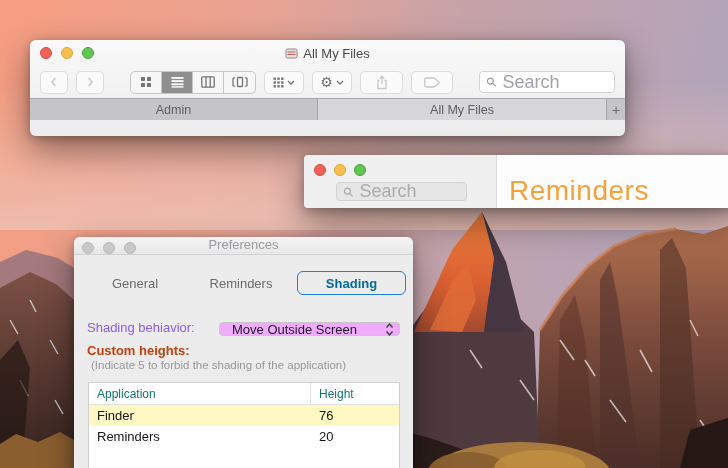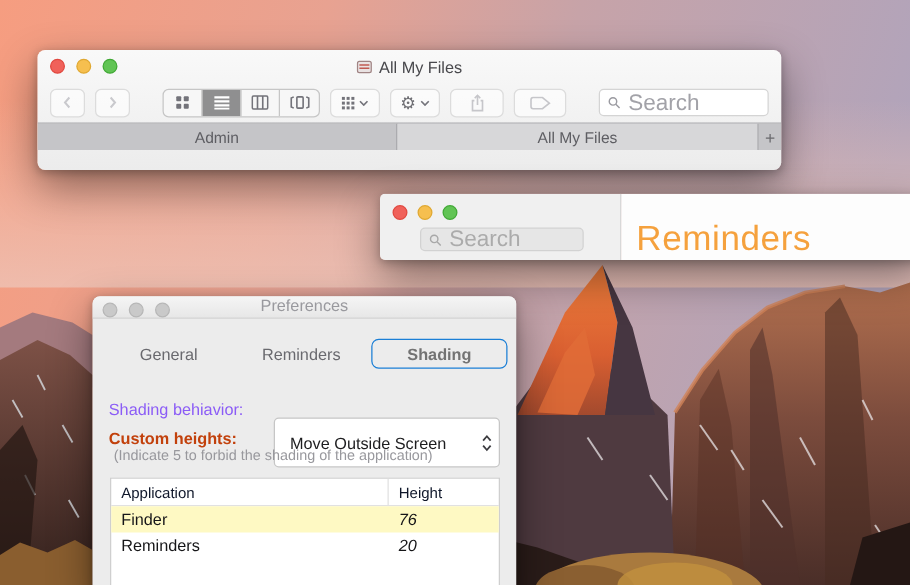--- a/index.html
+++ b/index.html
@@ -56,37 +56,37 @@
   #prefs{left:74px;top:237px;width:339px;height:240px;border-radius:6px 6px 0 0;overflow:hidden;background:#ececec;}
   #prefs .titlebar{position:relative;height:18px;background:linear-gradient(#f5f5f5,#e7e7e7);
         border-bottom:1px solid #d2d2d2;display:flex;align-items:flex-start;}
   #prefs .traffic{position:absolute;left:8px;top:5px;display:flex;gap:9px;}
   #prefs .title{margin:0 auto;font-size:13px;color:#99999e;}
   #prefs .tabs{position:absolute;top:34px;left:0;right:0;height:24px;}
   #prefs .ptab{position:absolute;top:0;height:24px;display:flex;align-items:center;justify-content:center;
         font-size:13px;color:#69696e;}
   #prefs .ptab.t0{left:30px;width:62px;}
   #prefs .ptab.t1{left:130px;width:74px;}
-  #prefs .ptab.t2{left:223px;width:109px;border:1.5px solid #1b7fd6;border-radius:6px;color:#737373;font-weight:bold;}
+  #prefs .ptab.t2{left:223px;width:109px;border:1.5px solid #1b7fd6;border-radius:6px;color:#0369a1;font-weight:bold;}
   #prefs .behavior-row{position:absolute;top:80px;left:13px;right:13px;height:22px;}
   #prefs .behavior-label{position:absolute;left:0;top:3px;font-size:13px;color:#8b5cf6;}
-  #prefs .popup{position:absolute;left:132px;top:17px;width:181px;height:40px;background:#ffffff;border:1px solid #c6c6c6;
+  #prefs .popup{position:absolute;left:132px;top:5px;width:181px;height:14px;background:#f0abfc;border:1px solid #c6c6c6;
         border-radius:4px;display:flex;align-items:center;justify-content:space-between;padding:0 5px 0 12px;}
   #prefs .popup .value{font-size:13px;color:#1d1d1f;}
   #prefs .heights-label{position:absolute;top:106px;left:13px;font-size:13px;color:#c2410c;font-weight:bold;}
   #prefs .heights-note{position:absolute;top:122px;left:17px;font-size:11.5px;color:#98989d;}
   #prefs .table{position:absolute;top:145px;left:14px;width:312px;bottom:0;background:#fff;border:1px solid #cfcfcf;}
   #prefs .thead{display:flex;height:22px;border-bottom:1px solid #e1e1e1;align-items:center;}
-  #prefs .th{font-size:12px;color:#0f172a;padding-left:8px;}
+  #prefs .th{font-size:12px;color:#0f766e;padding-left:8px;}
   #prefs .th.c0{width:222px;border-right:1px solid #e1e1e1;height:100%;display:flex;align-items:center;}
   #prefs .th.c1{flex:1;}
   #prefs .tr{display:flex;height:21px;align-items:center;font-size:13px;color:#161618;}
   #prefs .tr.selected{background:#fef9c3;}
   #prefs .td.c0{width:222px;padding-left:8px;}
-  #prefs .td.c1{flex:1;padding-left:8px;font-style:italic;}
+  #prefs .td.c1{flex:1;padding-left:8px;}
 
   svg.ic{display:block;}
 </style>
 </head>
 <body>
 
 <div id="stage">
 
   <svg class="wallpaper" viewBox="0 0 728 468" preserveAspectRatio="none">
     <defs>

